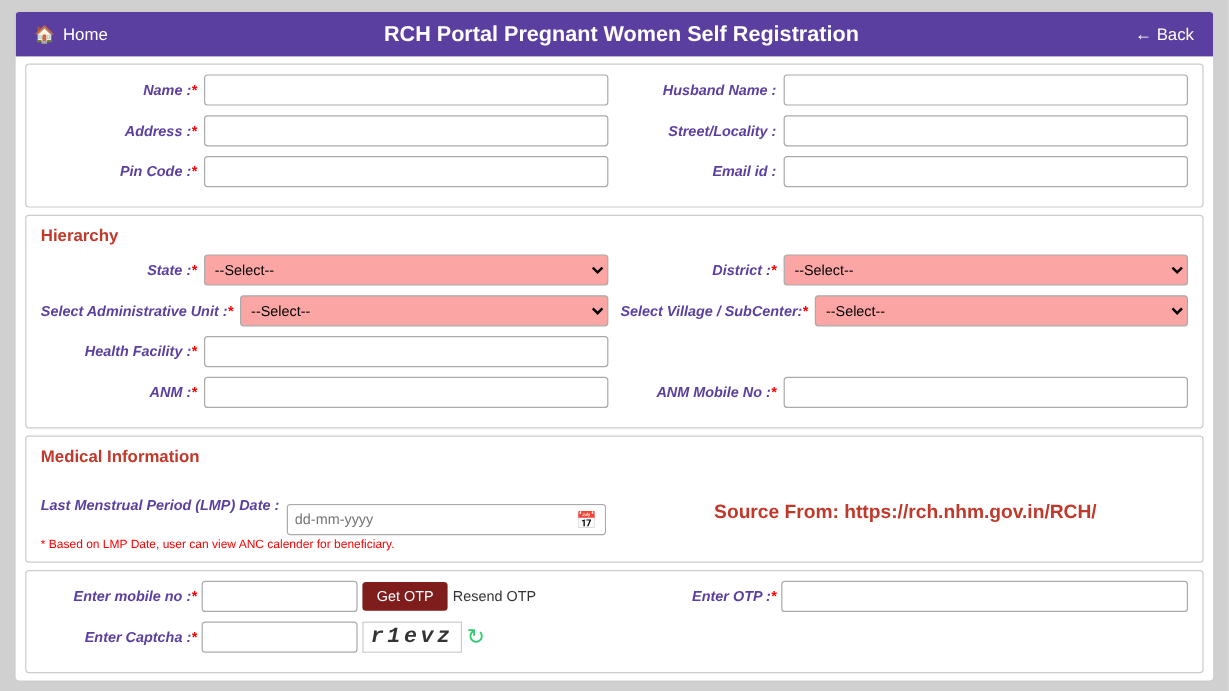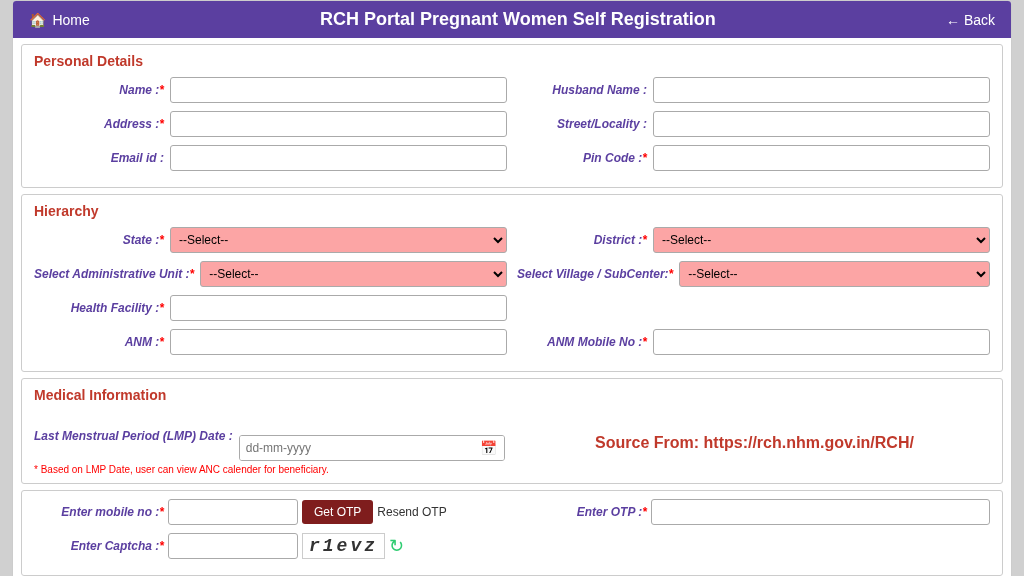--- a/index.html
+++ b/index.html
@@ -212,21 +212,20 @@
       <span>Home</span>
     </div>
     <div class="header-title">RCH Portal Pregnant Women Self Registration</div>
     <div class="header-back">
       <span>← </span>
       <span>Back</span>
     </div>
   </div>
 
   <div class="form-section">
-    <div class="section-title">Personal Details</div>
 
     <div class="form-row">
       <div class="form-half">
         <label class="form-label">
           <span>Name :</span><span class="required">*</span>
         </label>
         <input class="form-input" type="text" style="">
       </div>
       <div class="form-half">
         <label class="form-label">Husband Name :</label>
@@ -242,27 +241,27 @@
         <input class="form-input" type="text" style="">
       </div>
       <div class="form-half">
         <label class="form-label">Street/Locality :</label>
         <input class="form-input" type="text" style="">
       </div>
     </div>
 
     <div class="form-row">
       <div class="form-half">
+        <label class="form-label">
+          <span>Pin Code :</span><span class="required">*</span>
+        </label>
+        <input class="form-input" type="text" style="">
+      </div>
+      <div class="form-half">
         <label class="form-label">Email id :</label>
-        <input class="form-input" type="text" style="">
-      </div>
-      <div class="form-half">
-        <label class="form-label">
-          <span>Pin Code :</span><span class="required">*</span>
-        </label>
         <input class="form-input" type="text" style="">
       </div>
     </div>
   </div>
 
   <div class="form-section">
     <div class="section-title">Hierarchy</div>
 
     <div class="form-row">
       <div class="form-half">

